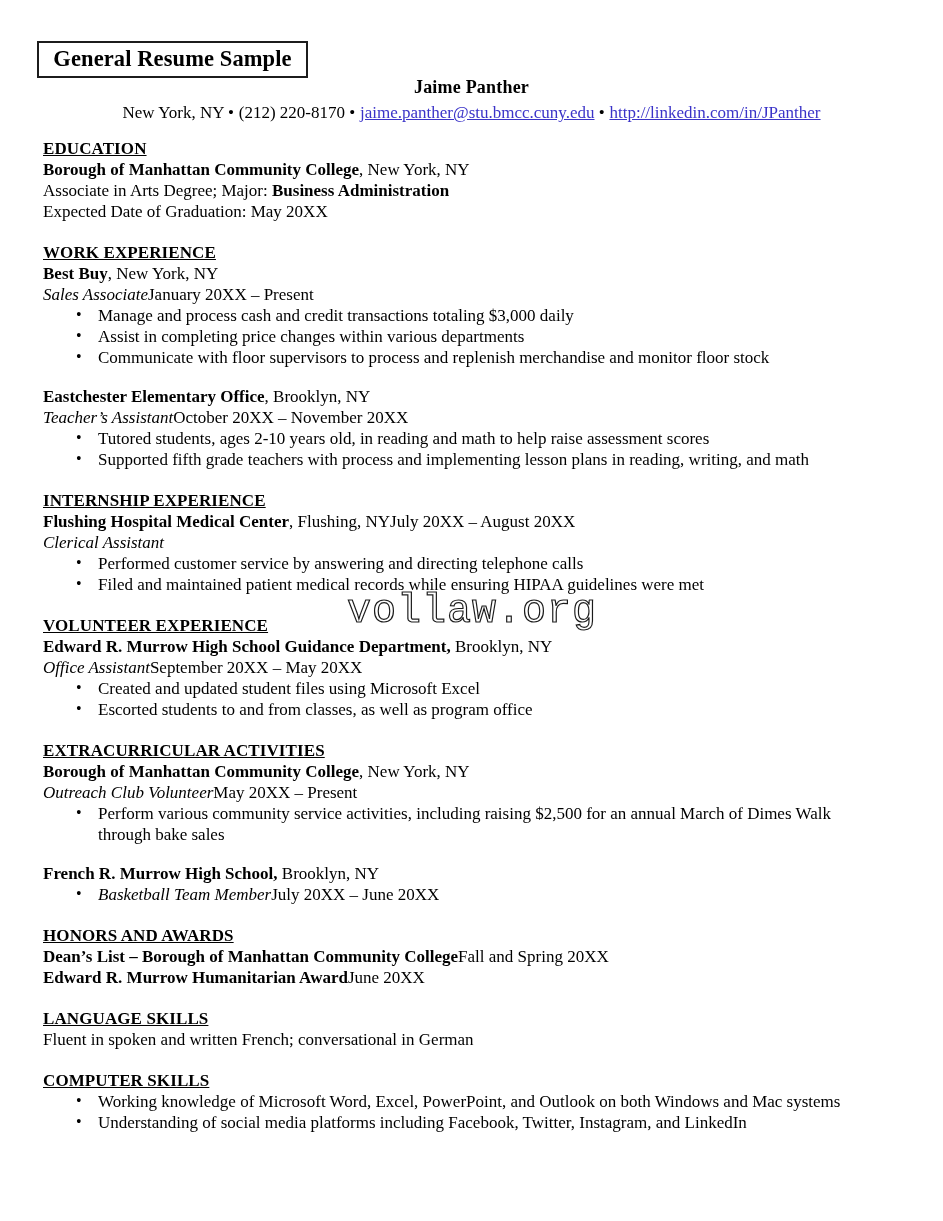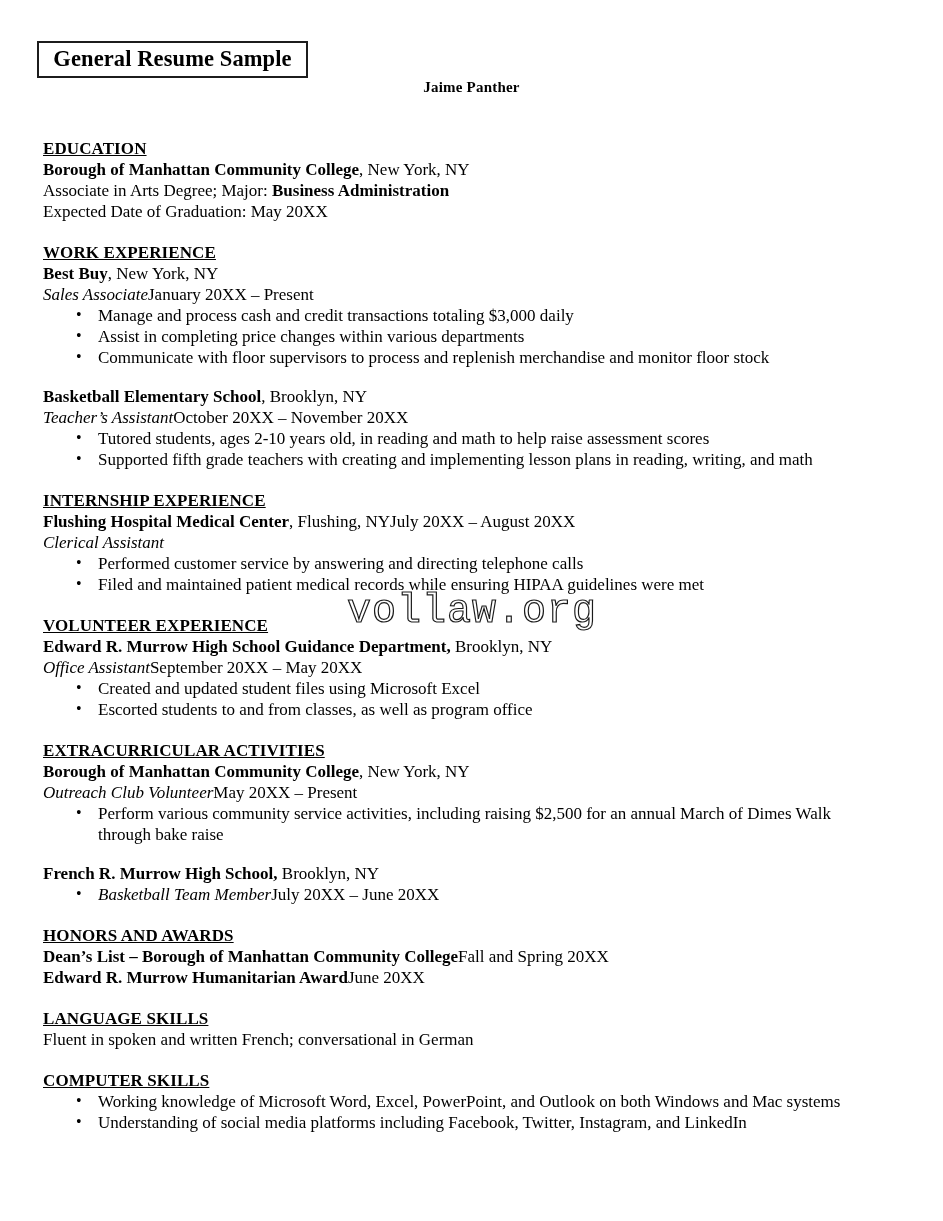--- a/index.html
+++ b/index.html
@@ -46,21 +46,21 @@
 
   
   .header {
     position: absolute;
     left: 46px;
     top: 74px;
     width: 851px;
     text-align: center;
   }
   .cand-name {
-    font-size: 15px;
+    font-size: 18px;
     font-weight: bold;
     line-height: 26px;
     letter-spacing: .2px;
   }
   .contact-line {
     font-size: 17px;
     line-height: 24px;
     margin-top: 1px;
     white-space: nowrap;
   }
@@ -152,20 +152,29 @@
 <body>
 
 <div class="page">
 
   <div class="title-box">
     <span class="title-box-text">General Resume Sample</span>
   </div>
 
   <div class="header">
     <div class="cand-name">Jaime Panther</div>
+    <div class="contact-line">
+      <span>New York, NY</span>
+      <span class="sep">•</span>
+      <span>(212) 220-8170</span>
+      <span class="sep">•</span>
+      <a class="contact-link" href="#">jaime.panther@stu.bmcc.cuny.edu</a>
+      <span class="sep">•</span>
+      <a class="contact-link" href="#">http://linkedin.com/in/JPanther</a>
+    </div>
   </div>
 
   <div class="content">
 
     <div class="section">
       <div class="sec-head-wrap">
         <span class="sec-head">EDUCATION</span>
       </div>
       <div class="line">
         <span class="b">Borough of Manhattan Community College</span><span>, New York, NY</span>
@@ -192,29 +201,29 @@
       </div>
       <ul class="bullets">
         <li>Manage and process cash and credit transactions totaling $3,000 daily</li>
         <li>Assist in completing price changes within various departments</li>
         <li>Communicate with floor supervisors to process and replenish merchandise and monitor floor stock</li>
       </ul>
 
       <div class="gap-sub"></div>
 
       <div class="line">
-        <span class="b">Basketball Elementary School</span><span>, Brooklyn, NY</span>
+        <span class="b">Eastchester Elementary Office</span><span>, Brooklyn, NY</span>
       </div>
       <div class="line dated">
         <span class="left i">Teacher’s Assistant</span>
         <span class="right">October 20XX – November 20XX</span>
       </div>
       <ul class="bullets">
         <li>Tutored students, ages 2-10 years old, in reading and math to help raise assessment scores</li>
-        <li>Supported fifth grade teachers with creating and implementing lesson plans in reading, writing, and math</li>
+        <li>Supported fifth grade teachers with process and implementing lesson plans in reading, writing, and math</li>
       </ul>
     </div>
 
     <div class="gap-sec"></div>
 
     <div class="section">
       <div class="sec-head-wrap">
         <span class="sec-head">INTERNSHIP EXPERIENCE</span>
       </div>
       <div class="line dated">
@@ -256,21 +265,21 @@
       <div class="line">
         <span class="b">Borough of Manhattan Community College</span><span>, New York, NY</span>
       </div>
       <div class="line dated">
         <span class="left i">Outreach Club Volunteer</span>
         <span class="right">May 20XX – Present</span>
       </div>
       <ul class="bullets">
         <li>
           <span class="cont">Perform various community service activities, including raising $2,500 for an annual March of Dimes Walk</span>
-          <span class="cont">through bake raise</span>
+          <span class="cont">through bake sales</span>
         </li>
       </ul>
 
       <div class="gap-sub"></div>
 
       <div class="line">
         <span class="b">French R. Murrow High School,</span><span> Brooklyn, NY</span>
       </div>
       <ul class="bullets">
         <li>

